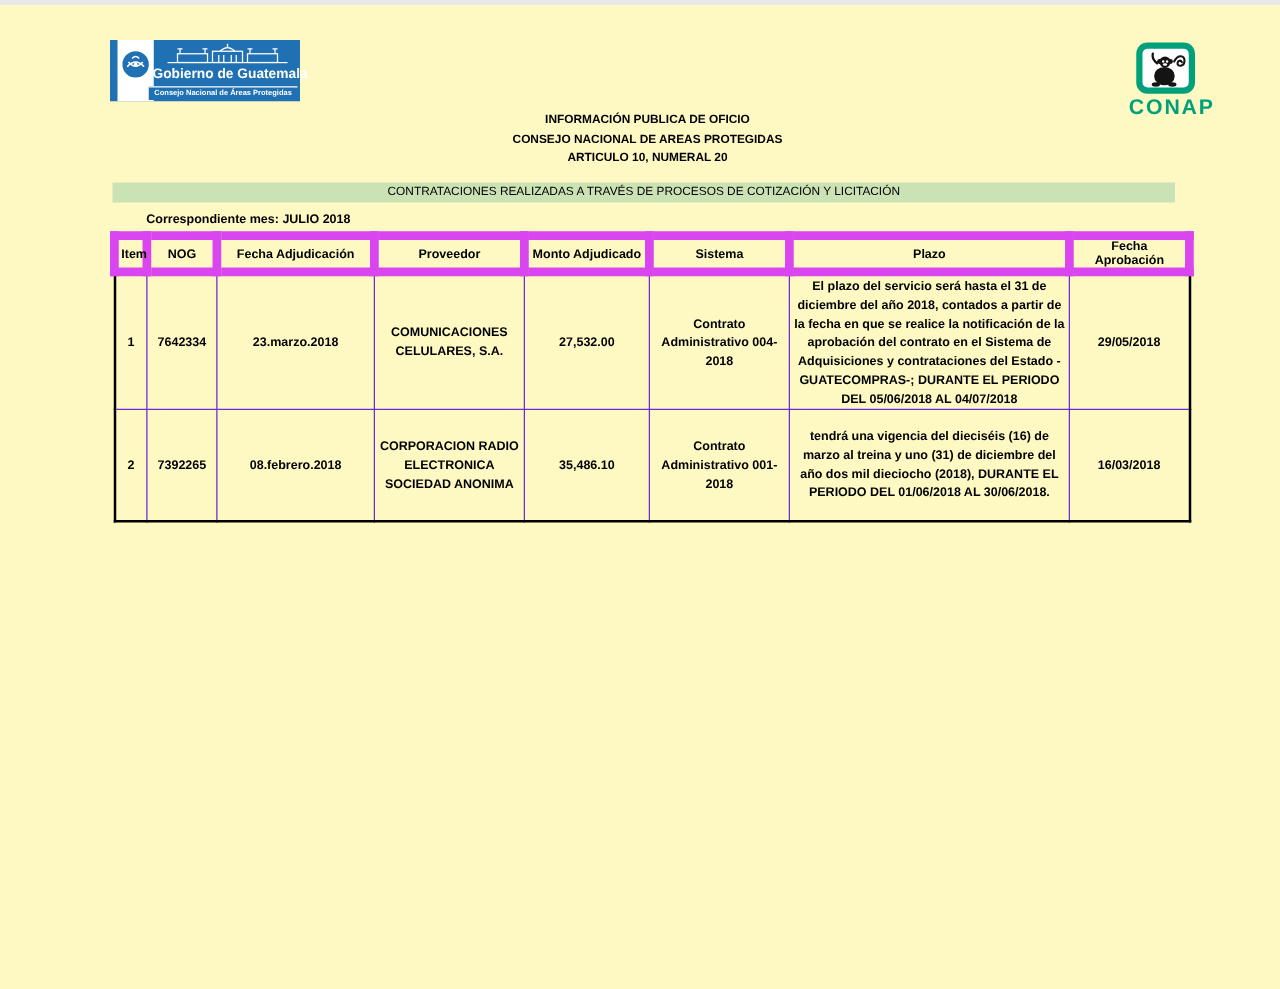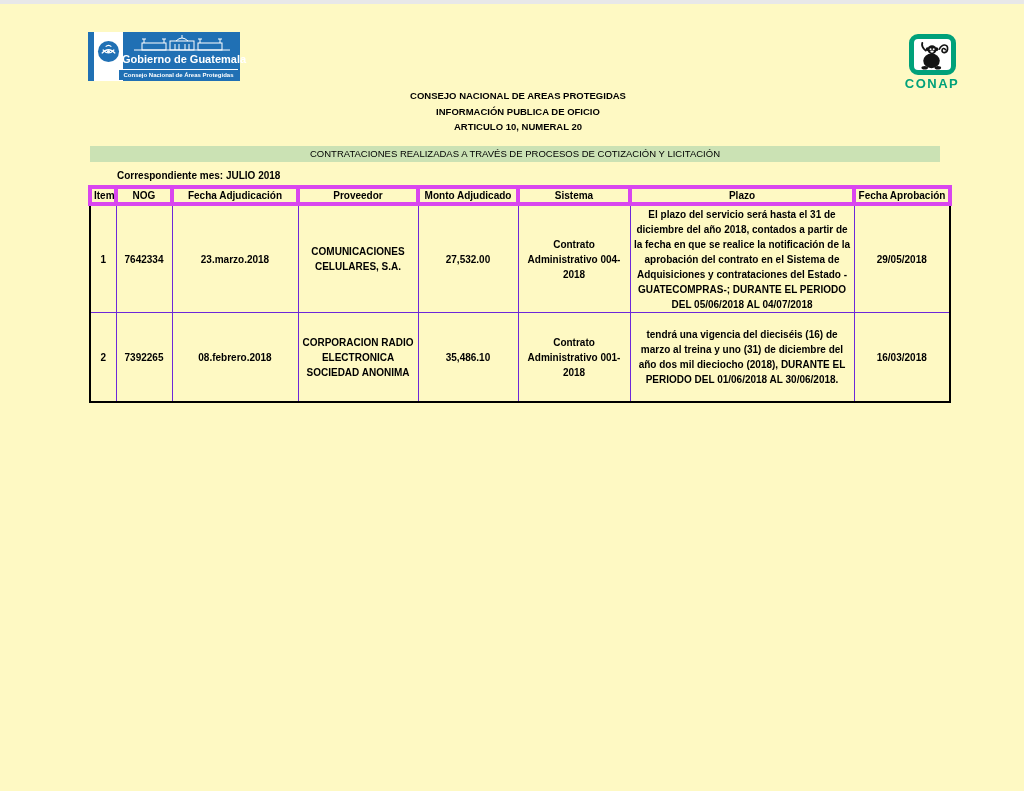--- a/index.html
+++ b/index.html
@@ -15,32 +15,32 @@
   .gob-building{position:absolute;left:44px;top:2px;width:100px;height:17px;}
   .gob-title{position:absolute;left:34px;top:21px;width:118px;text-align:center;
     color:#fff;font-weight:bold;font-size:11px;white-space:nowrap;}
   .gob-strip{position:absolute;left:31px;top:37px;width:119px;height:10px;background:#2070b4;
     border-top:1px solid #fff;color:#fff;font-weight:bold;font-size:6px;line-height:10px;
     text-align:center;white-space:nowrap;overflow:hidden;}
   
   .conap-logo{position:absolute;left:903px;top:30px;width:58px;text-align:center;}
   .conap-frame{margin:0 auto;width:47px;height:41px;border:5px solid #00a17a;border-radius:9px;
     background:#fff;box-sizing:border-box;display:flex;align-items:center;justify-content:center;}
-  .conap-label{margin-top:1px;color:#00a17a;font-weight:bold;font-size:13px;letter-spacing:1.5px;}
+  .conap-label{margin-top:1px;color:#00a17a;font-weight:bold;font-size:17px;letter-spacing:1.5px;}
   
   .doc-title{position:absolute;left:262px;top:84px;width:512px;text-align:center;
     font-weight:bold;font-size:9.5px;line-height:15.5px;}
   .banner{position:absolute;left:90px;top:142px;width:850px;height:16px;background:#cbe2b4;
     text-align:center;font-weight:normal;font-size:9.5px;line-height:16px;}
   .period{position:absolute;left:117px;top:166px;font-weight:bold;font-size:10px;}
   
   .contract-table{position:absolute;left:88px;top:181px;width:860px;
     border-collapse:collapse;table-layout:fixed;
     font-size:10px;font-weight:bold;border:2px solid #000;}
-  .contract-table th{border:4px solid #d946ef;height:13px;padding:0 2px;font-size:10px;
+  .contract-table th{border:7px solid #d946ef;height:13px;padding:0 2px;font-size:10px;
     text-align:center;vertical-align:middle;}
   .contract-table td{border:1px solid #6d28d9;padding:0 3px;text-align:center;
     vertical-align:middle;line-height:15px;}
   .row-1 td{height:106px;}
   .row-2 td{height:88px;}
   .plazo-cell{font-size:10px;line-height:15.2px;}
 </style>
 </head>
 <body>
 
@@ -95,22 +95,22 @@
         <ellipse cx="17.5" cy="11.5" rx="1.8" ry="1.1" fill="#fff"></ellipse>
         <ellipse cx="17" cy="21" rx="8.5" ry="7.5" fill="#141414"></ellipse>
         <ellipse cx="10" cy="28" rx="3.4" ry="1.8" fill="#141414"></ellipse>
         <ellipse cx="23.5" cy="28" rx="3.4" ry="1.8" fill="#141414"></ellipse>
       </svg>
     </div>
     <div class="conap-label">CONAP</div>
   </div>
 
   <div class="doc-title">
+    <div>INFORMACIÓN PUBLICA DE OFICIO</div>
     <div>CONSEJO NACIONAL DE AREAS PROTEGIDAS</div>
-    <div>INFORMACIÓN PUBLICA DE OFICIO</div>
     <div>ARTICULO 10, NUMERAL 20</div>
   </div>
 
   <div class="banner">CONTRATACIONES REALIZADAS A TRAVÉS DE PROCESOS DE COTIZACIÓN Y LICITACIÓN</div>
 
   <div class="period">Correspondiente mes: JULIO 2018</div>
 
   <table class="contract-table">
     <colgroup>
       <col style="width:26px">

